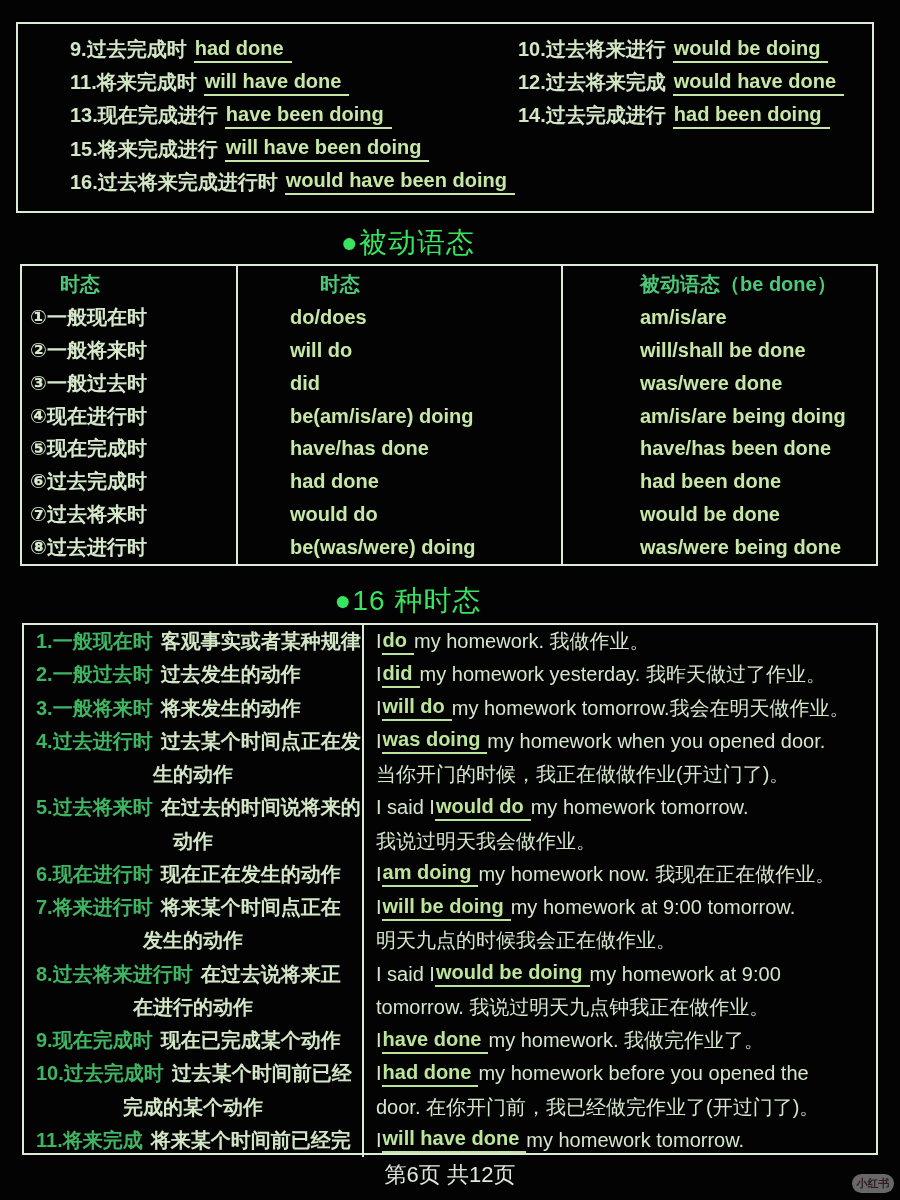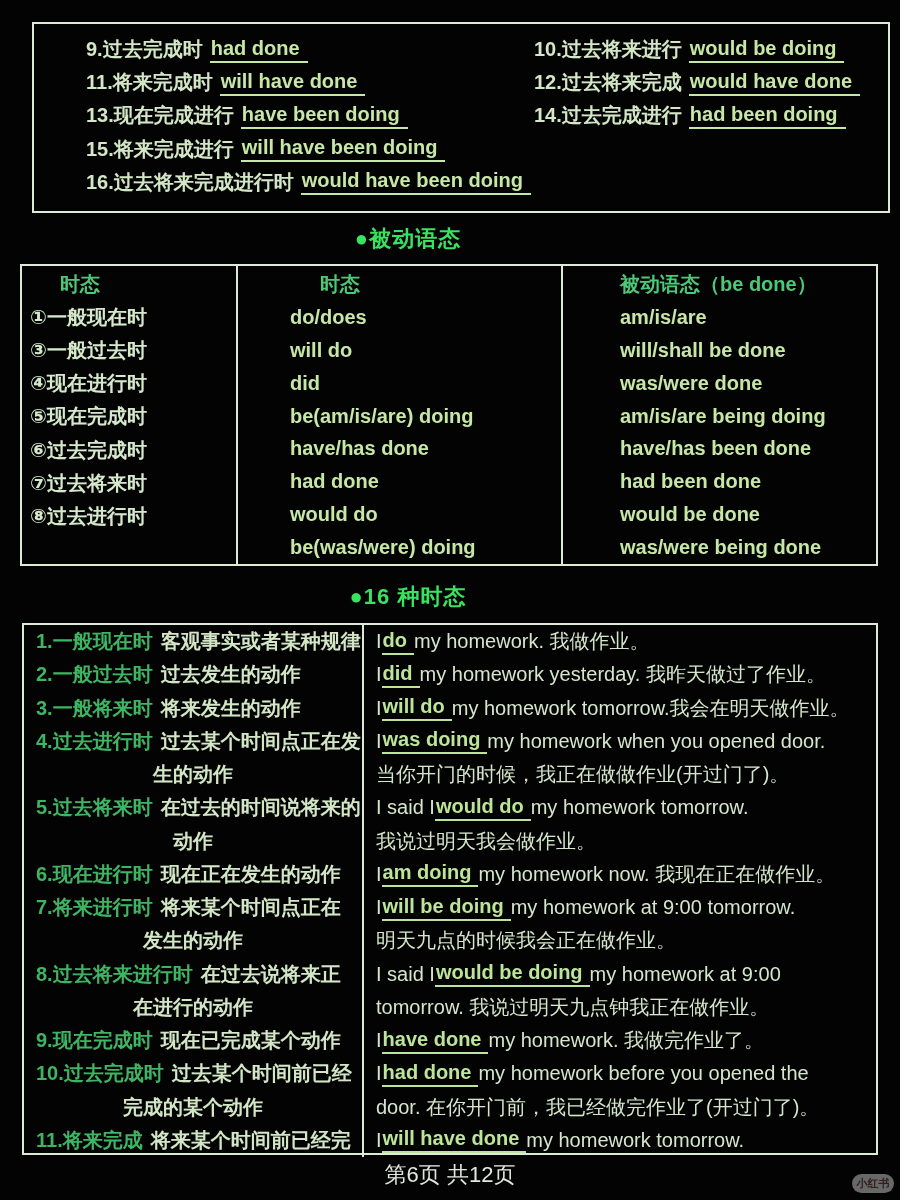--- a/index.html
+++ b/index.html
@@ -9,46 +9,46 @@
   }
   *{margin:0;padding:0;box-sizing:border-box;}
   html,body{width:900px;height:1200px;overflow:hidden;}
   body{
     background:var(--bg);
     font-family:"Liberation Sans","DejaVu Sans",sans-serif;
     position:relative;
   }
   
   .top-box{
-    position:absolute;left:32px;top:22px;width:858px;height:191px;
+    position:absolute;left:16px;top:22px;width:858px;height:191px;
     border:2px solid var(--border);
     padding:9px 0 0 52px;
   }
   .tb-row{display:flex;height:33.2px;align-items:center;}
   .tb-cell{display:flex;align-items:center;white-space:nowrap;}
   .tb-cell.tb-left{width:448px;flex:0 0 448px;}
   .tb-cn{color:var(--pale-cn);font-weight:700;font-size:20px;margin-right:7px;}
   .tb-en{color:var(--pale-en);font-weight:700;font-size:20px;
          border-bottom:2px solid currentColor;padding:0 8px 1px 1px;}
   
   .section-title{
     position:absolute;left:0;width:816px;text-align:center;
-    color:var(--title-green);font-weight:700;font-size:22px;letter-spacing:1px;
+    color:var(--title-green);font-weight:400;font-size:28px;letter-spacing:1px;
   }
   #passive-title{top:224px;}
   #tenses-title{top:582px;}
   
   .passive-table{
     position:absolute;left:20px;top:264px;width:858px;height:302px;
     border:2px solid var(--border);display:flex;
   }
   .p-col{display:flex;flex-direction:column;padding-top:2px;}
   .p-col-1{width:216px;border-right:2px solid var(--border);}
   .p-col-2{width:325px;border-right:2px solid var(--border);}
-  .p-col-3{flex:1;}
+  .p-col-3{flex:1;margin-left:20px;}
   .p-line{height:33.1px;display:flex;align-items:center;font-weight:700;font-size:20px;white-space:nowrap;}
   .p-col-1 .p-line{padding-left:8px;color:var(--body-cn);}
   .p-col-2 .p-line{padding-left:52px;color:var(--pale-en);}
   .p-col-3 .p-line{padding-left:57px;color:var(--pale-en);}
   .p-col-1 .p-header{padding-left:38px;}
   .p-col-2 .p-header{padding-left:82px;}
   .p-header{color:var(--header-green) !important;}
   
   .tenses-table{
     position:absolute;left:22px;top:623px;width:856px;height:532px;
@@ -125,20 +125,21 @@
       </div>
     </div>
   </div>
 
 <div class="section-title" id="passive-title">●被动语态</div>
 
 <div class="passive-table" id="passive-table">
     <div class="p-col p-col-1">
       <div class="p-line p-header">时态</div>
       <div class="p-line">①一般现在时</div>
+      <div class="p-line">②一般将来时</div>
       <div class="p-line">③一般过去时</div>
       <div class="p-line">④现在进行时</div>
       <div class="p-line">⑤现在完成时</div>
       <div class="p-line">⑥过去完成时</div>
       <div class="p-line">⑦过去将来时</div>
       <div class="p-line">⑧过去进行时</div>
     </div>
     <div class="p-col p-col-2">
       <div class="p-line p-header">时态</div>
       <div class="p-line">do/does</div>

